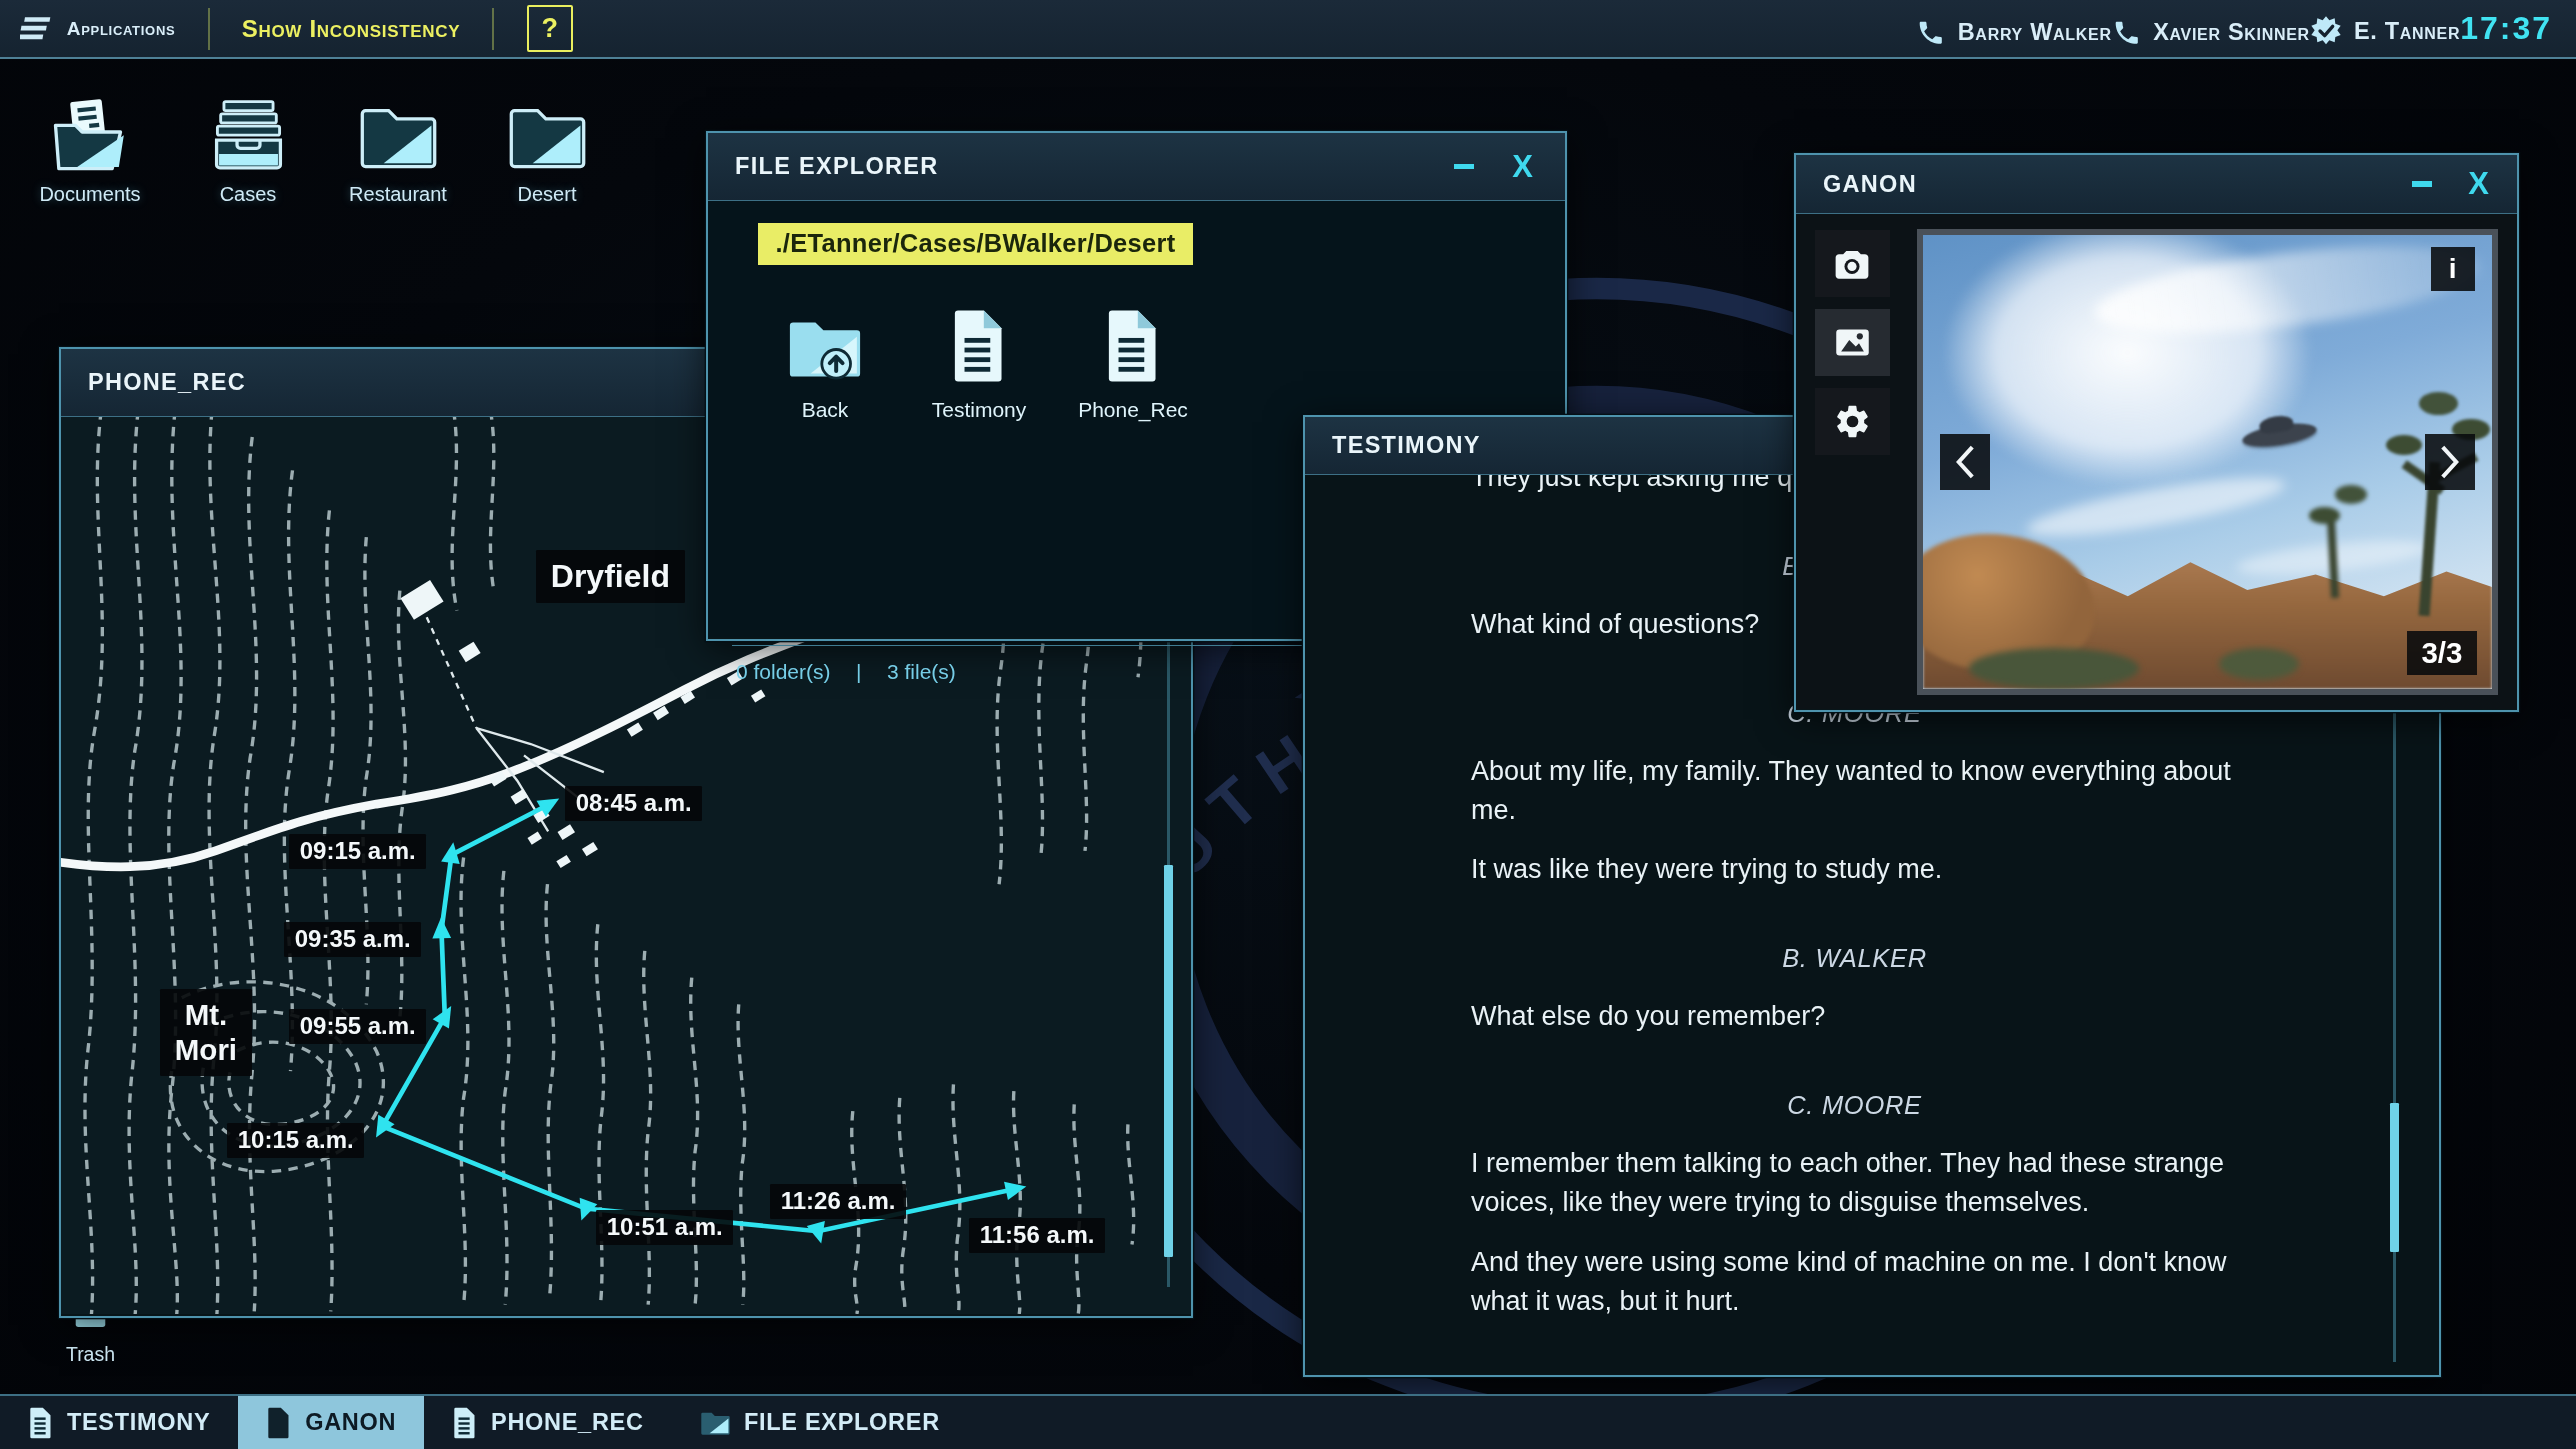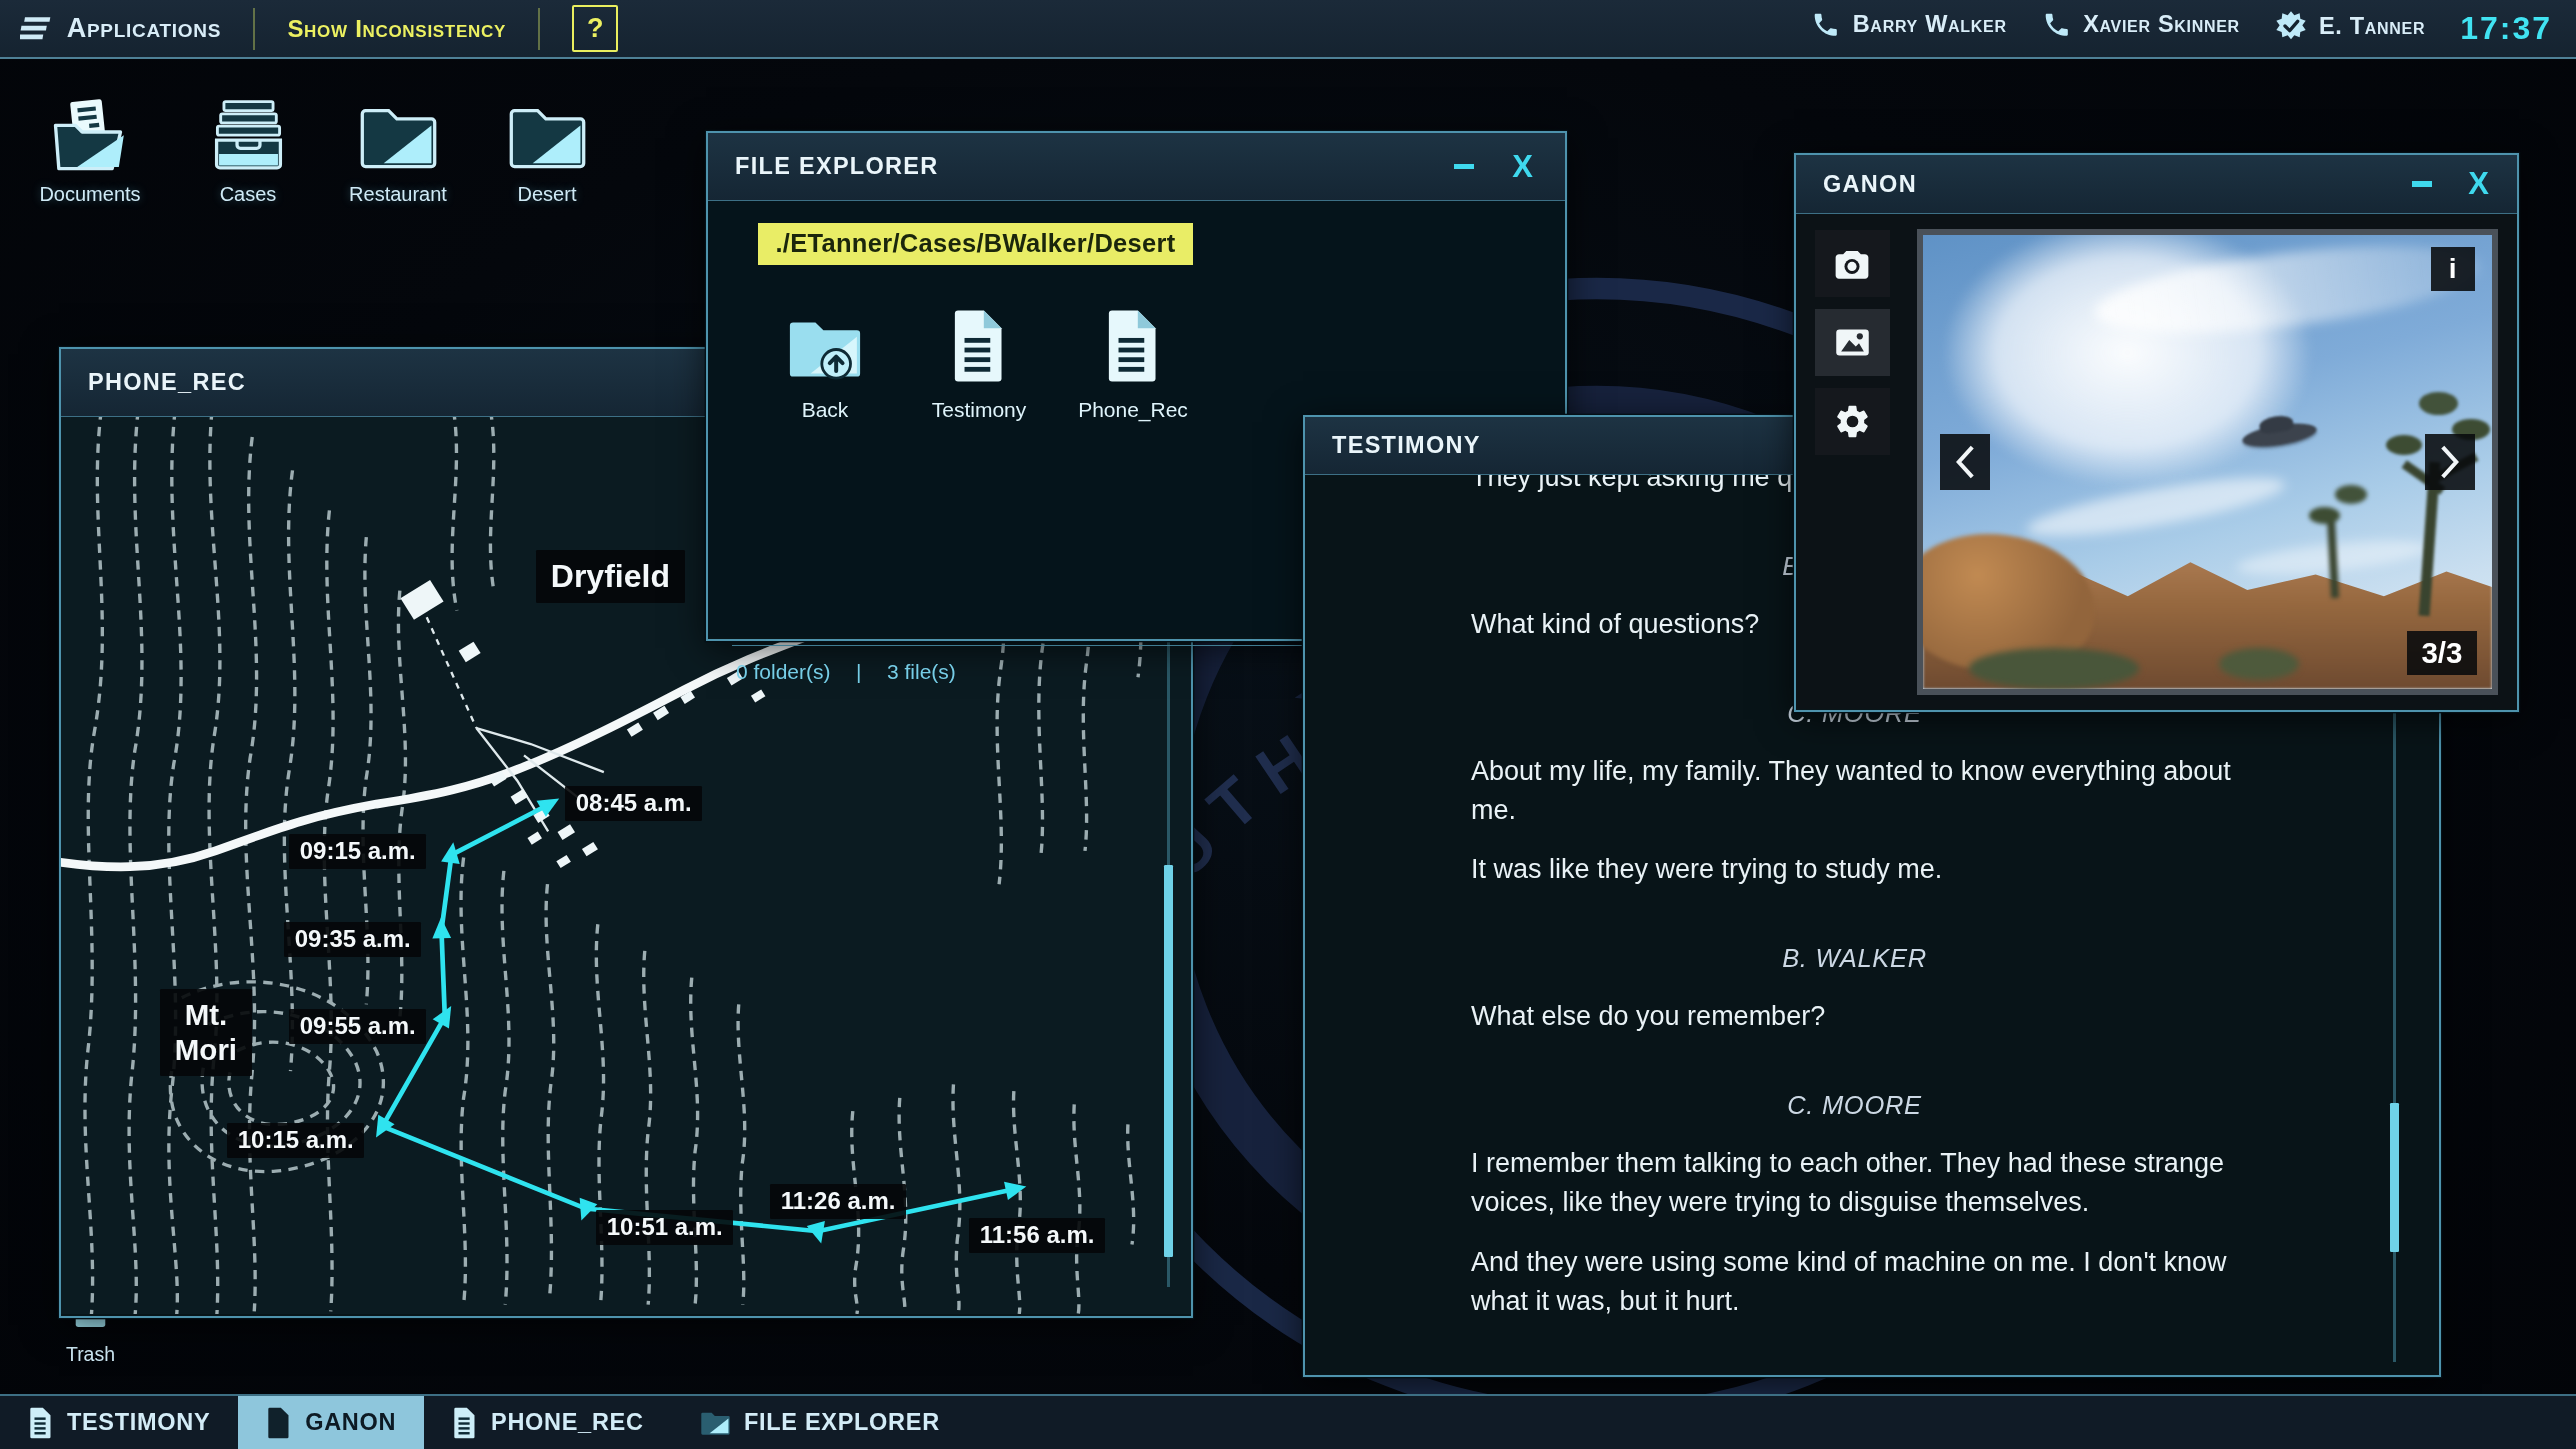--- a/index.html
+++ b/index.html
@@ -12,28 +12,28 @@
 
   
   .topbar {
     position:absolute; left:0; top:0; width:2576px; height:59px; z-index:10;
     background:linear-gradient(180deg,#1b2a39 0%,#152330 100%);
     border-bottom:2px solid #4e8096;
     display:flex; align-items:center; padding:0 24px 0 20px;
   }
   .tb-left { display:flex; align-items:center; gap:17.4px; }
   .tb-app { display:flex; align-items:center; gap:14.8px; cursor:pointer; }
-  .tb-app-label { font-size:27px; font-weight:bold; font-variant:small-caps; letter-spacing:0.7px; color:#d9edf8; }
+  .tb-app-label { font-size:19px; font-weight:bold; font-variant:small-caps; letter-spacing:0.7px; color:#d9edf8; }
   .tb-sep { width:2px; height:42px; background:#8a9a52; opacity:.65; margin:0 14.8px; }
   .tb-inconsistency { font-size:24px; font-weight:bold; font-variant:small-caps; letter-spacing:0.7px; color:#ecf061; cursor:pointer; }
   .tb-help {
     width:46px; height:47px; border:2.7px solid #e9ee5e; display:flex; align-items:center; justify-content:center;
     color:#ecf061; font-size:27px; font-weight:bold; cursor:pointer; border-radius:2px;
   }
-  .tb-right { margin-left:auto; display:flex; align-items:flex-start; gap:35px; }
+  .tb-right { margin-left:auto; display:flex; align-items:flex-end; }
   .tb-contact { display:flex; align-items:center; gap:12px; cursor:pointer; }
   .tb-contact-name { font-size:23.5px; font-weight:bold; font-variant:small-caps; letter-spacing:0.7px; color:#d9edf8; }
   .tb-clock { font-size:32px; font-weight:bold; color:#41e3f2; letter-spacing:2px; margin-left:0; }
 
   
   .desk-icon { position:absolute; width:118px; text-align:center; cursor:pointer; z-index:0; }
   .desk-icon .ic { height:78px; display:flex; align-items:flex-end; justify-content:center; }
   .desk-icon .lbl { margin-top:10.7px; font-size:20px; color:#cfeaf6; text-shadow:0 0 8px rgba(120,220,250,.35); }
 
   

